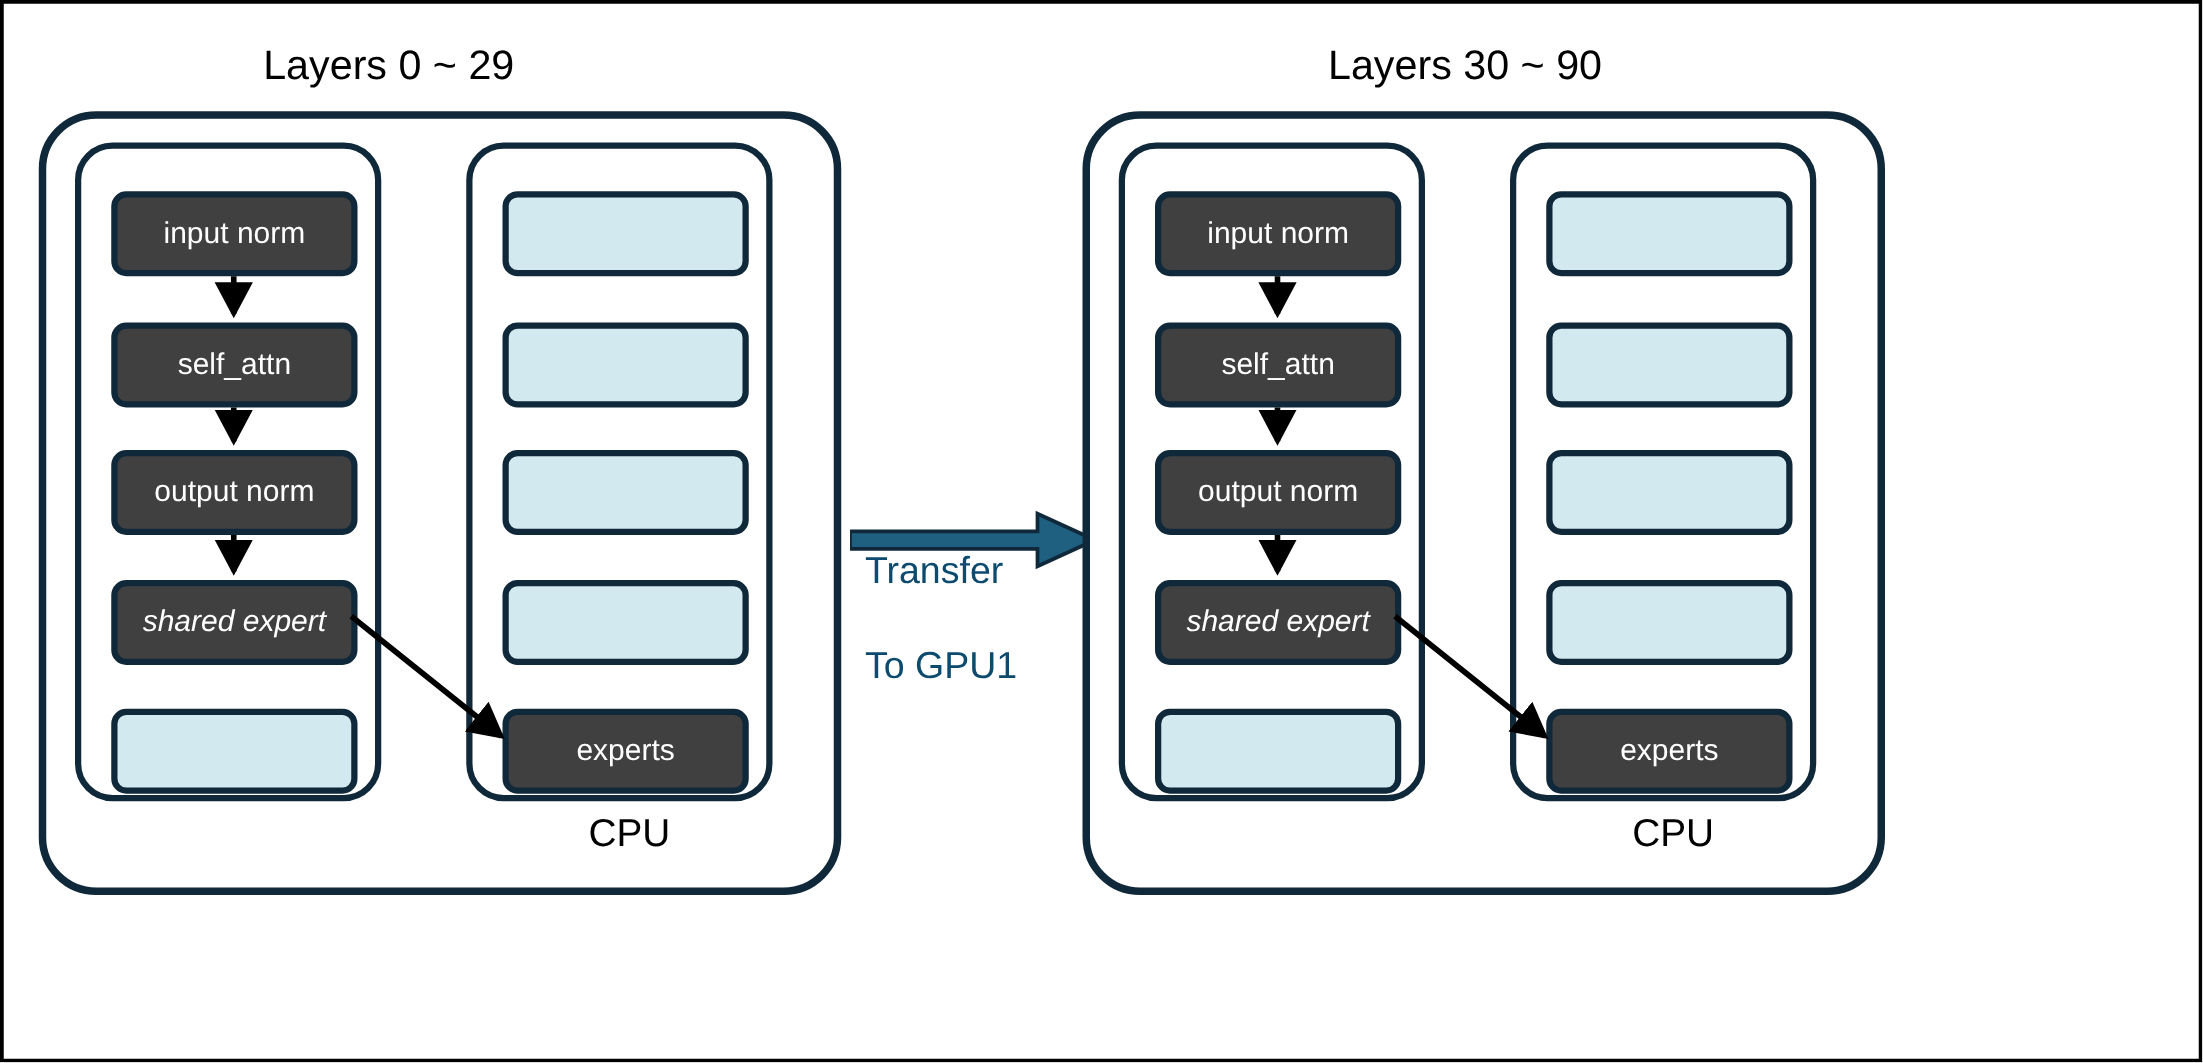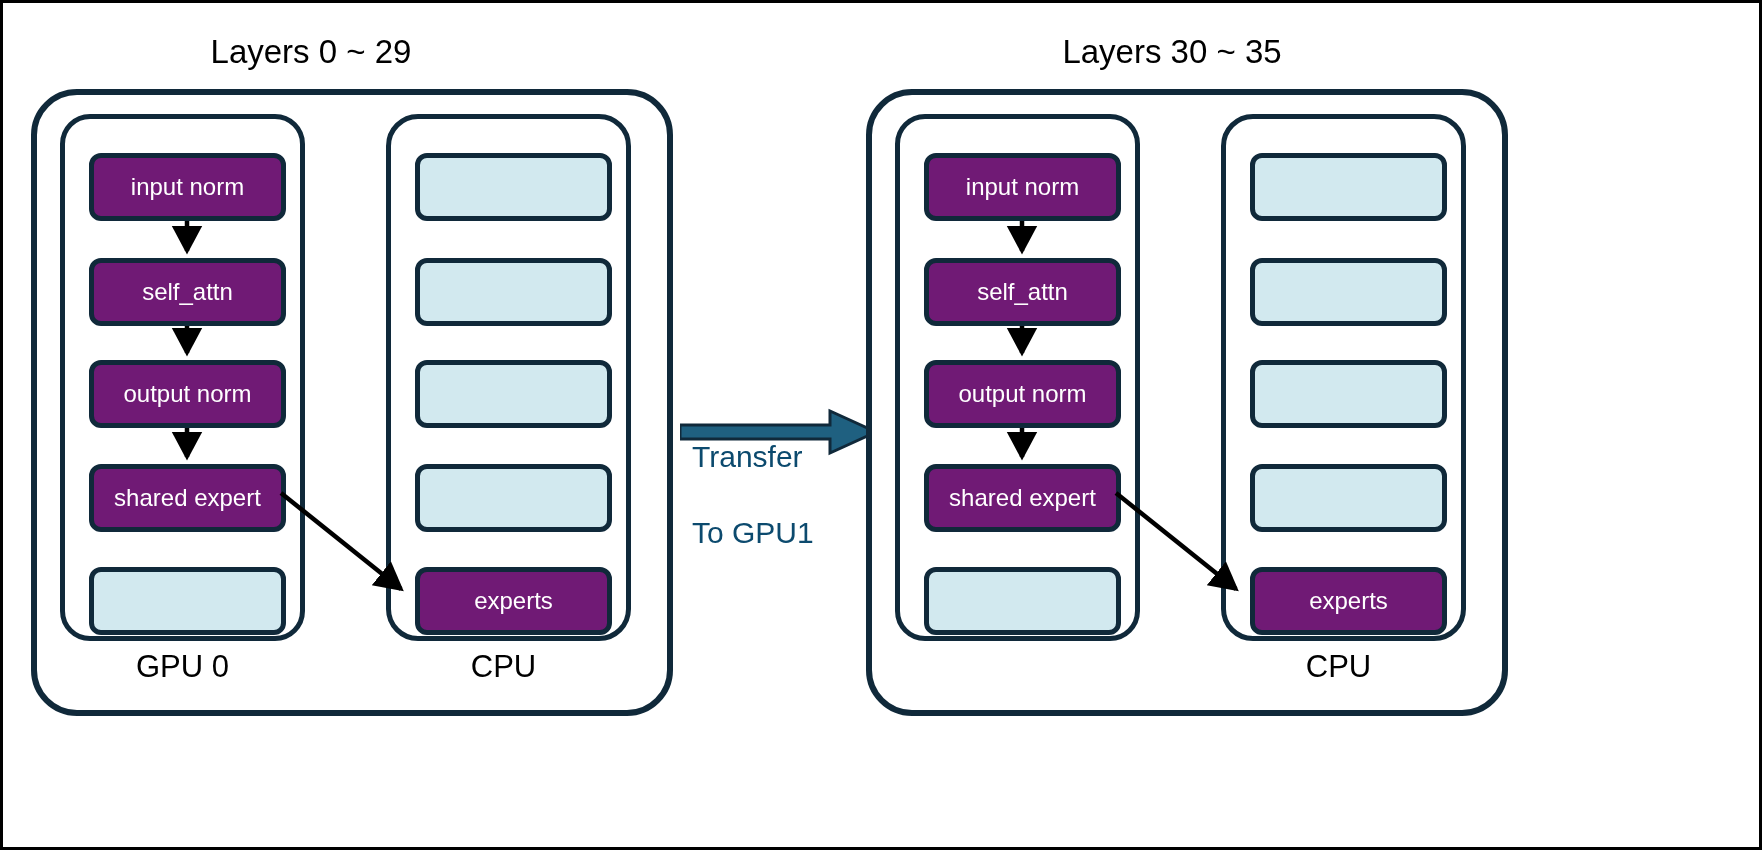--- a/index.html
+++ b/index.html
@@ -68,21 +68,21 @@
     position: absolute;
     top: 25px;
     width: 245px;
     height: 527px;
     border: 5px solid #10293A;
     border-radius: 30px;
     box-sizing: border-box;
     background: #ffffff;
   }
   .column.gpu { left: 29px; }
-  .column.cpu { left: 355px; border-radius: 32px; }
+  .column.cpu { left: 342px; }
 
   .column-label {
     position: absolute;
     top: 560px;
     width: 245px;
     text-align: center;
     font-size: 31px;
     color: #000000;
     white-space: nowrap;
   }
@@ -98,27 +98,27 @@
     border: 5px solid #10293A;
     border-radius: 12px;
     box-sizing: border-box;
     display: flex;
     align-items: center;
     justify-content: center;
     font-size: 24px;
     color: #ffffff;
     white-space: nowrap;
   }
-  .block.coral { background: #701a75; }
+  .block.coral { background: #404040; }
   .block.blue  { background: #D2E9EF; color: transparent; }
 
   .b0 { top: 34px; }
   .b1 { top: 139px; }
   .b2 { top: 241px; }
-  .b3 { top: 345px; }
+  .b3 { top: 345px; font-style: italic; }
   .b4 { top: 448px; }
 
   
   .vflow {
     position: absolute;
     left: 0; top: 0;
     width: 245px;
     height: 527px;
     pointer-events: none;
     overflow: visible;
@@ -178,21 +178,20 @@
           <marker id="ah-L" markerWidth="8" markerHeight="8" refX="5.6" refY="4" orient="auto" markerUnits="strokeWidth">
             <path d="M0,0.6 L6.4,4 L0,7.4 z" fill="#000000"></path>
           </marker>
         </defs>
         <line x1="122" y1="102" x2="122" y2="132" stroke="#000000" stroke-width="4.5" marker-end="url(#ah-L)"></line>
         <line x1="122" y1="207" x2="122" y2="234" stroke="#000000" stroke-width="4.5" marker-end="url(#ah-L)"></line>
         <line x1="122" y1="309" x2="122" y2="338" stroke="#000000" stroke-width="4.5" marker-end="url(#ah-L)"></line>
       </svg>
     </div>
 
-    <div class="column-label gpu">GPU 0</div>
 
     <div class="column cpu">
       <div class="block blue b0"></div>
       <div class="block blue b1"></div>
       <div class="block blue b2"></div>
       <div class="block blue b3"></div>
       <div class="block coral b4">experts</div>
     </div>
 
     <div class="column-label cpu">CPU</div>
@@ -210,21 +209,21 @@
   <svg id="transfer" viewBox="0 0 200 130">
     <polygon points="0,70 150,70 150,56 196,77 150,98 150,84 0,84" fill="#1F6080" stroke="#10293A" stroke-width="3" stroke-linejoin="miter"></polygon>
   </svg>
   <div id="transfer-label">
     <span>Transfer</span><br>
     <span>To GPU1</span>
   </div>
 
   <div class="panel right">
 
-    <div class="panel-title">Layers 30 ~ 35</div>
+    <div class="panel-title">Layers 30 ~ 90</div>
 
     <div class="shell"></div>
 
     <div class="column gpu">
       <div class="block coral b0">input norm</div>
       <div class="block coral b1">self_attn</div>
       <div class="block coral b2">output norm</div>
       <div class="block coral b3">shared expert</div>
       <div class="block blue b4"></div>
 

